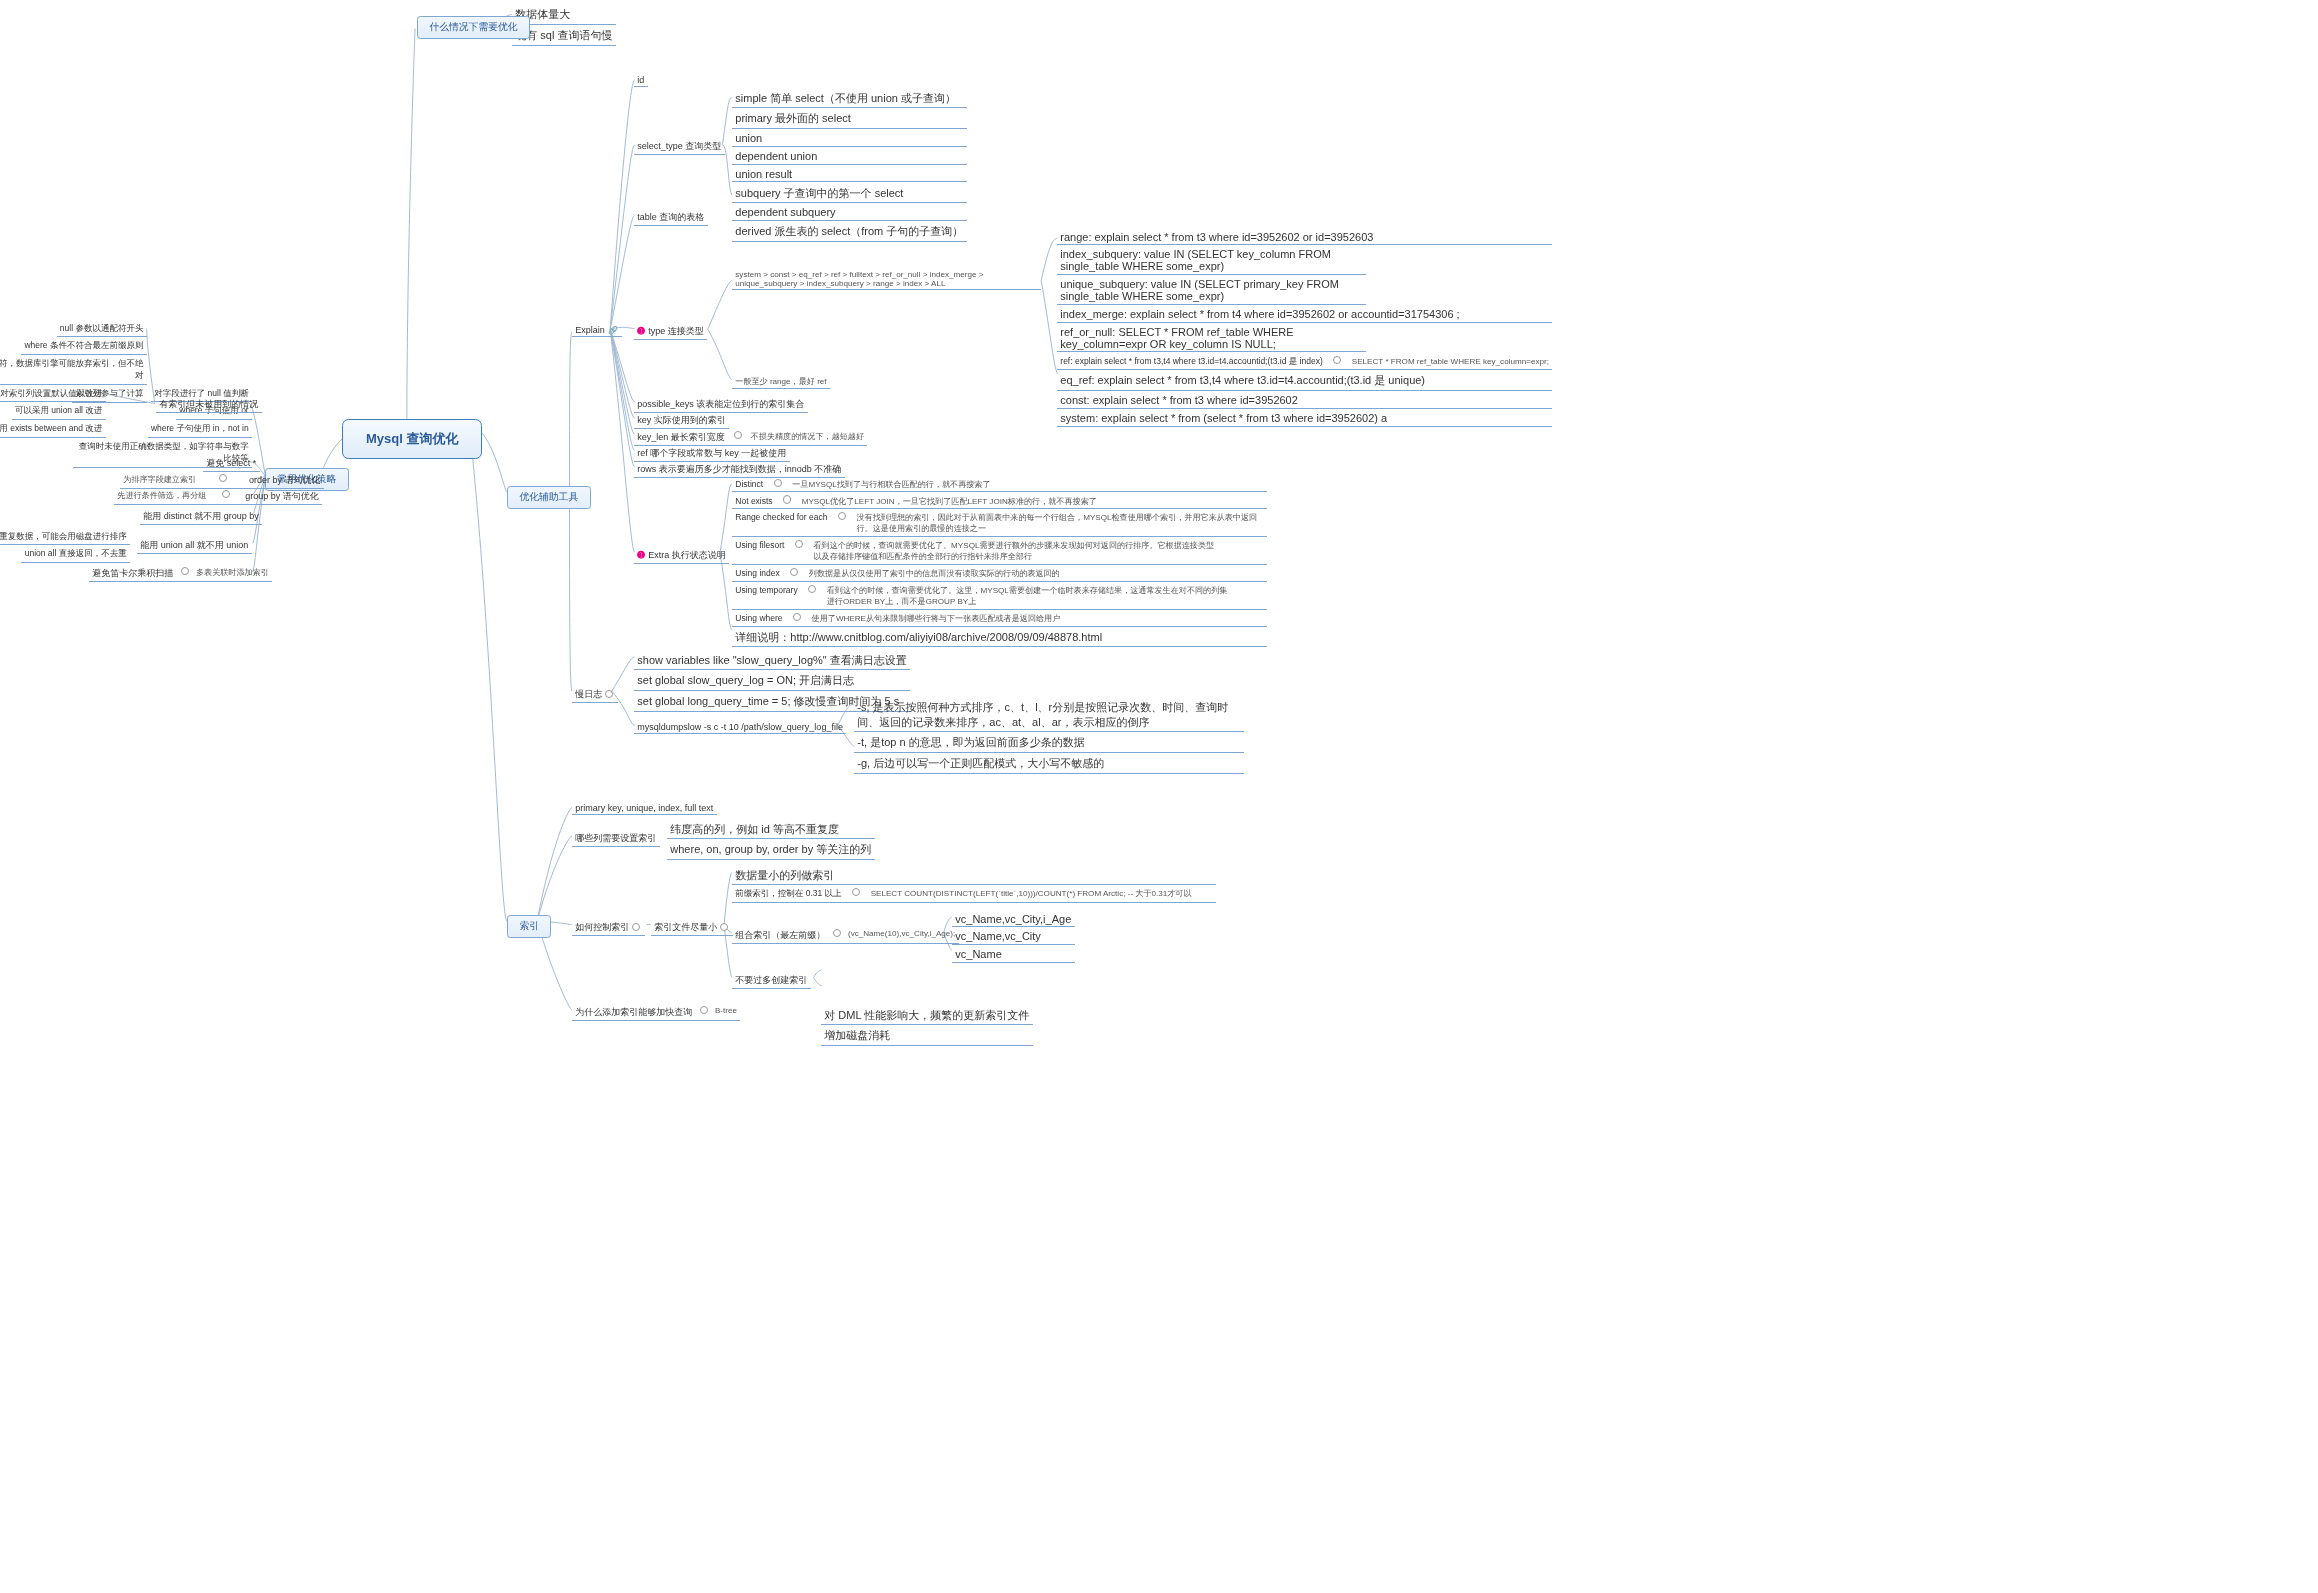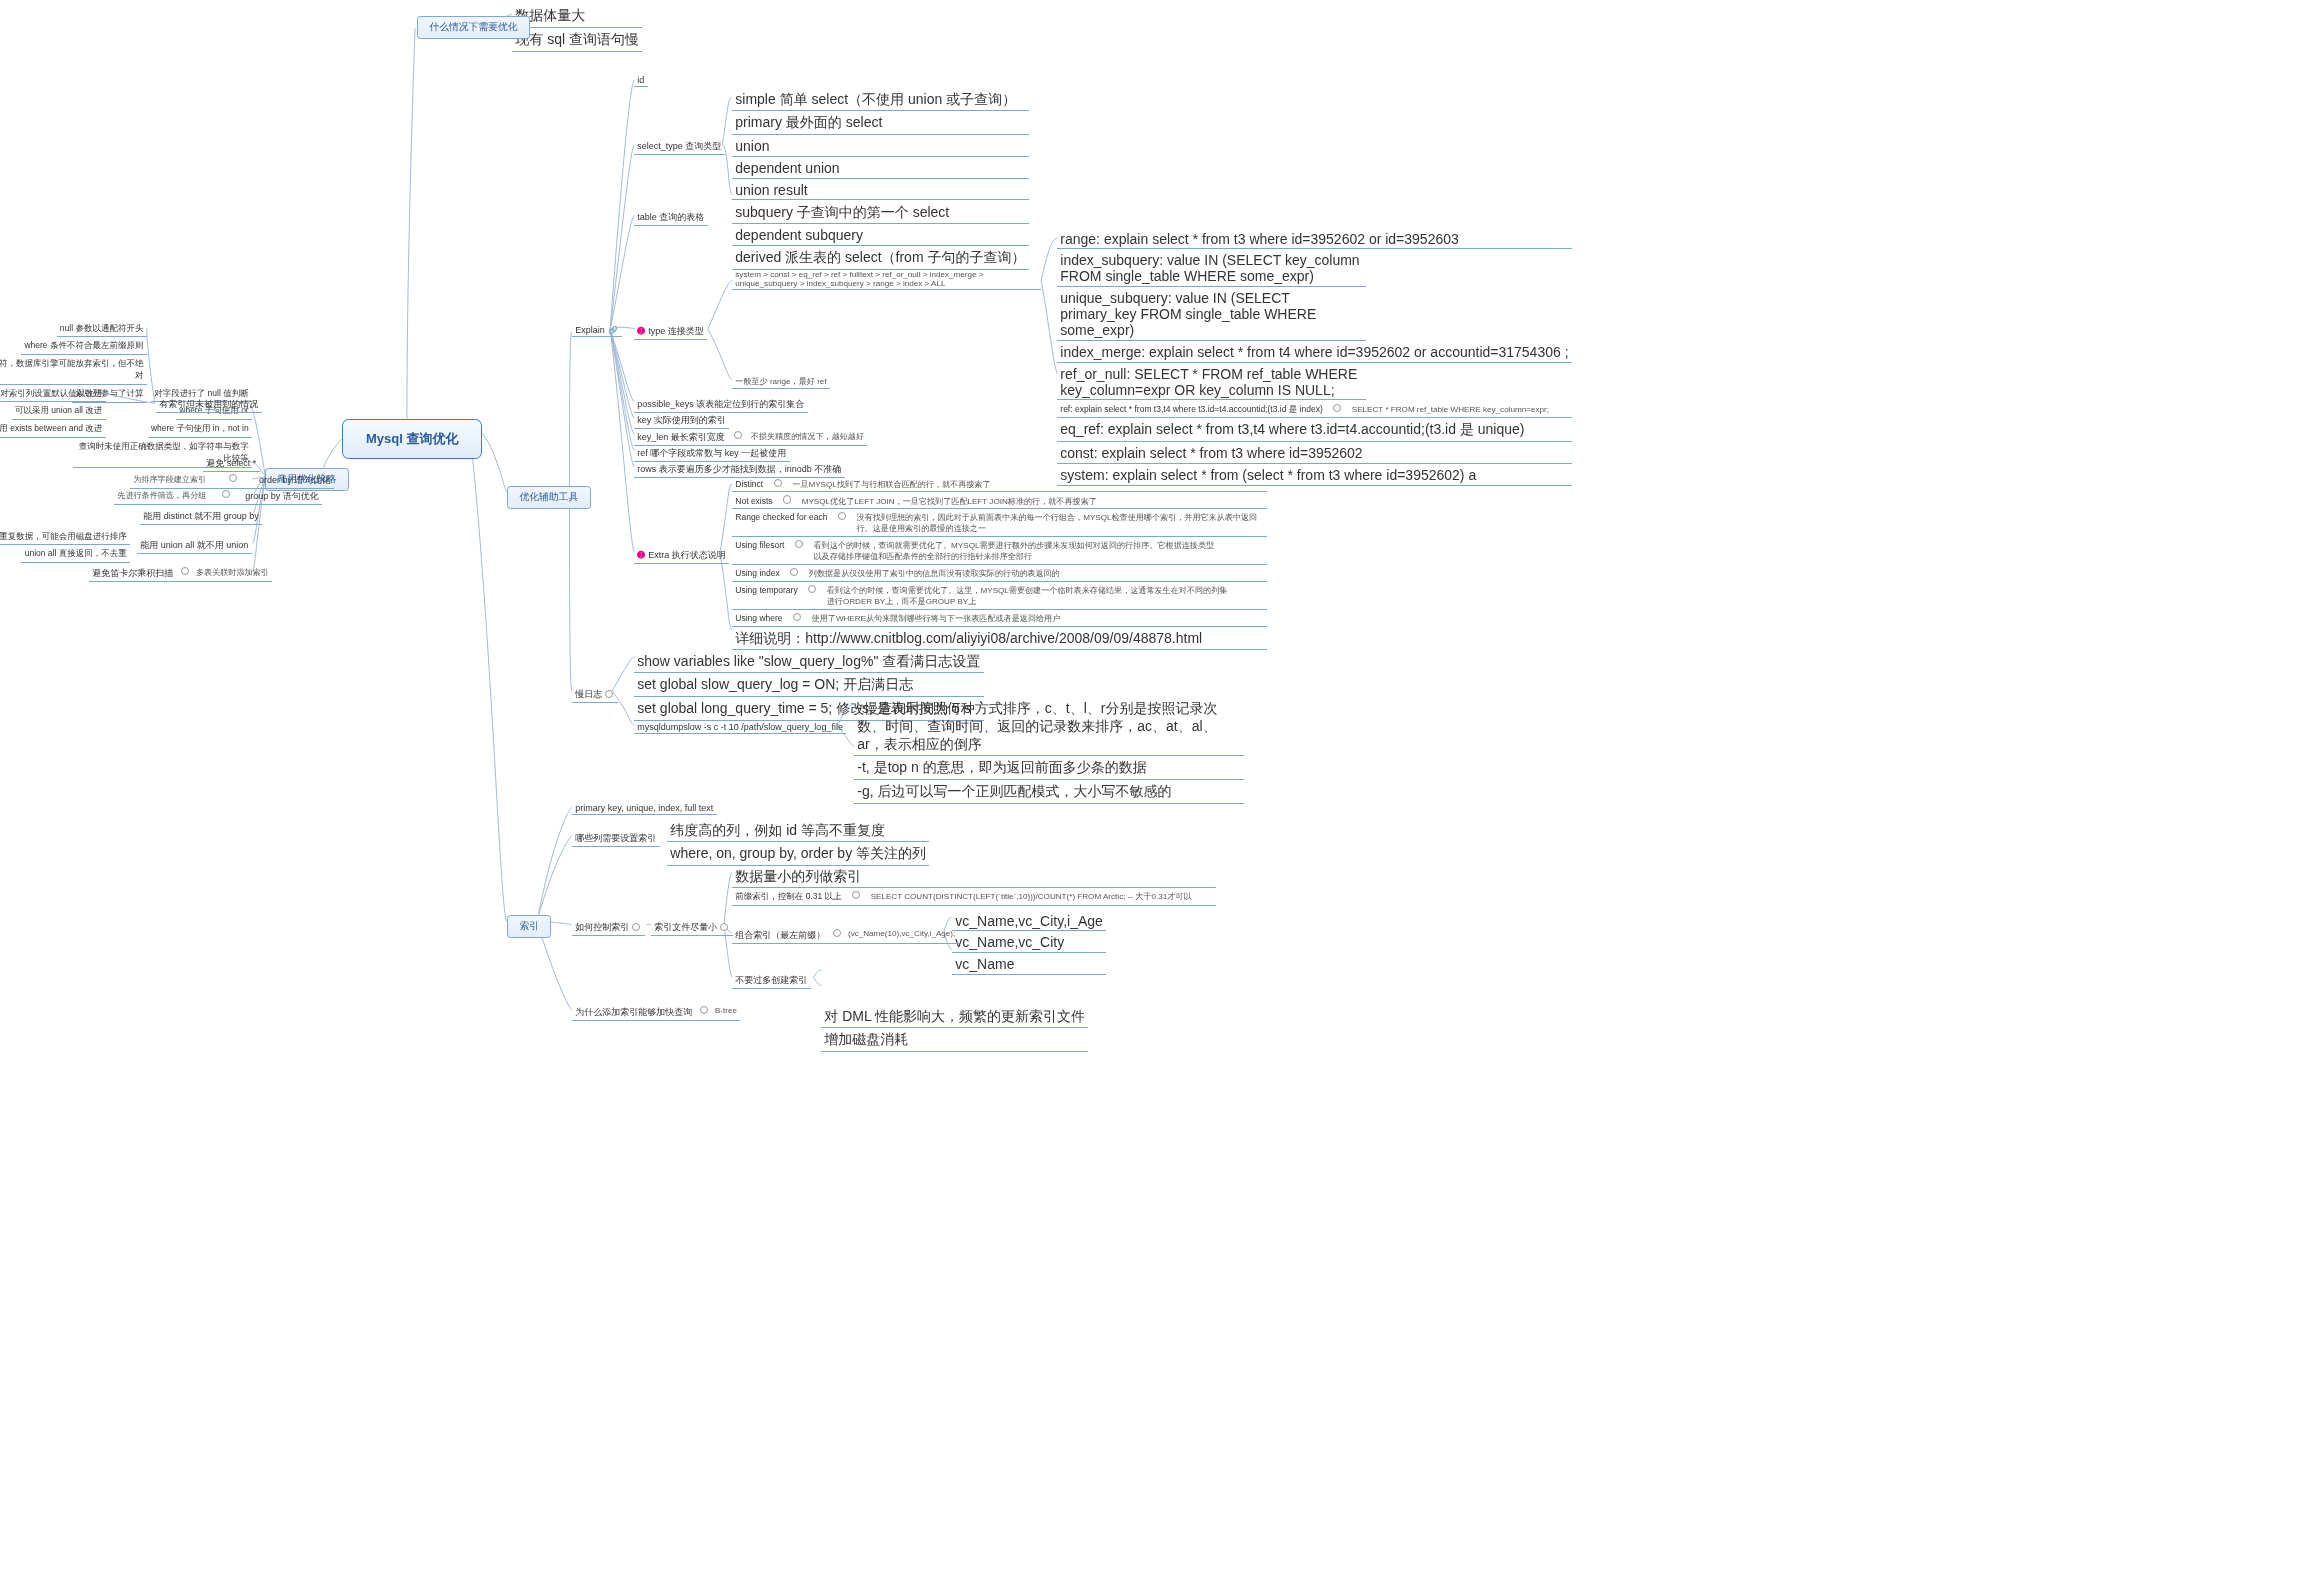--- a/index.html
+++ b/index.html
@@ -56,21 +56,21 @@
   
   .list-col {
     position: absolute;
     display: flex;
     flex-direction: column;
     gap: 1.6px;
   }
   .list-col .item, .list-col .subitem {
     border-bottom: 0.8px solid #7fa6d0;
     padding: 1.6px 3.3px;
-    font-size: 14px;
+    font-size: 11px;
     color: #333;
     white-space: nowrap;
   }
 
   
   .list-col-left {
     position: absolute;
     display: flex;
     flex-direction: column;
     gap: 1.6px;
@@ -246,21 +246,21 @@
   <div class="item" style="white-space:normal;width:179px;">查询时未使用正确数据类型，如字符串与数字比较等</div>
 </div>
 <div class="list-col-left" style="left:-24.4px; top:386px; width:130px;">
   <div class="item">对索引列设置默认值以改进</div>
   <div class="item">可以采用 union all 改进</div>
   <div class="item">使用 exists between and 改进</div>
 </div>
 
 <div class="node" style="left:203px; top:455px; text-align:right;">避免 select *</div>
 
-<div class="node" style="left:130px; top:472px; display:flex; gap:20px;">
+<div class="node" style="left:120px; top:472px; display:flex; gap:20px;">
   <span style="color:#555;font-size:8.1px;">为排序字段建立索引</span>
   <span class="circle"></span>
   <span>order by 语句优化</span>
 </div>
 <div class="node" style="left:114px; top:488px; display:flex; gap:13px;">
   <span style="color:#555;font-size:8.1px;">先进行条件筛选，再分组</span>
   <span class="circle"></span>
   <span>group by 语句优化</span>
 </div>
 

